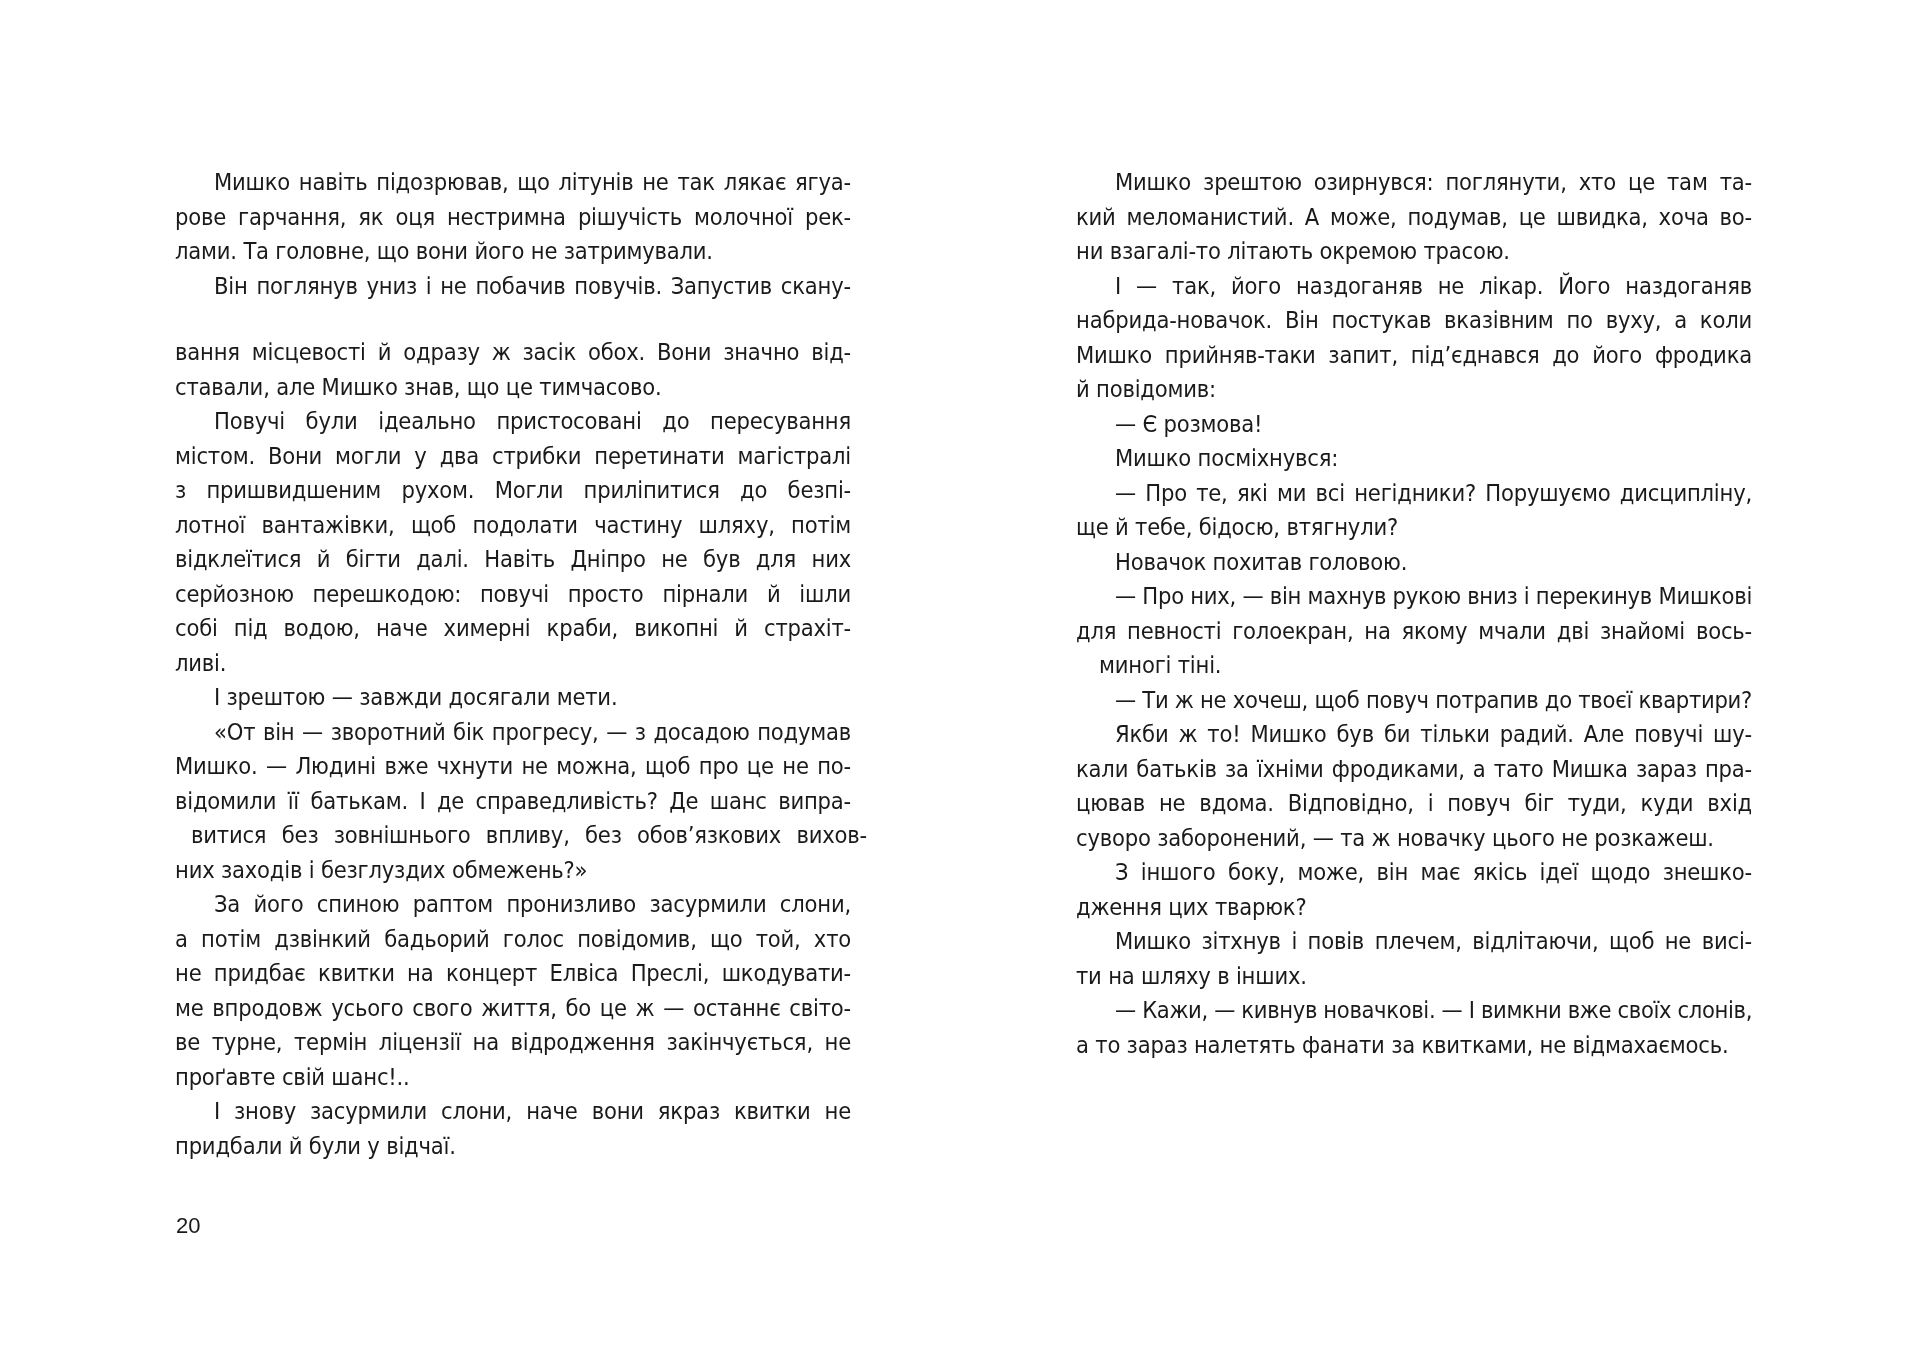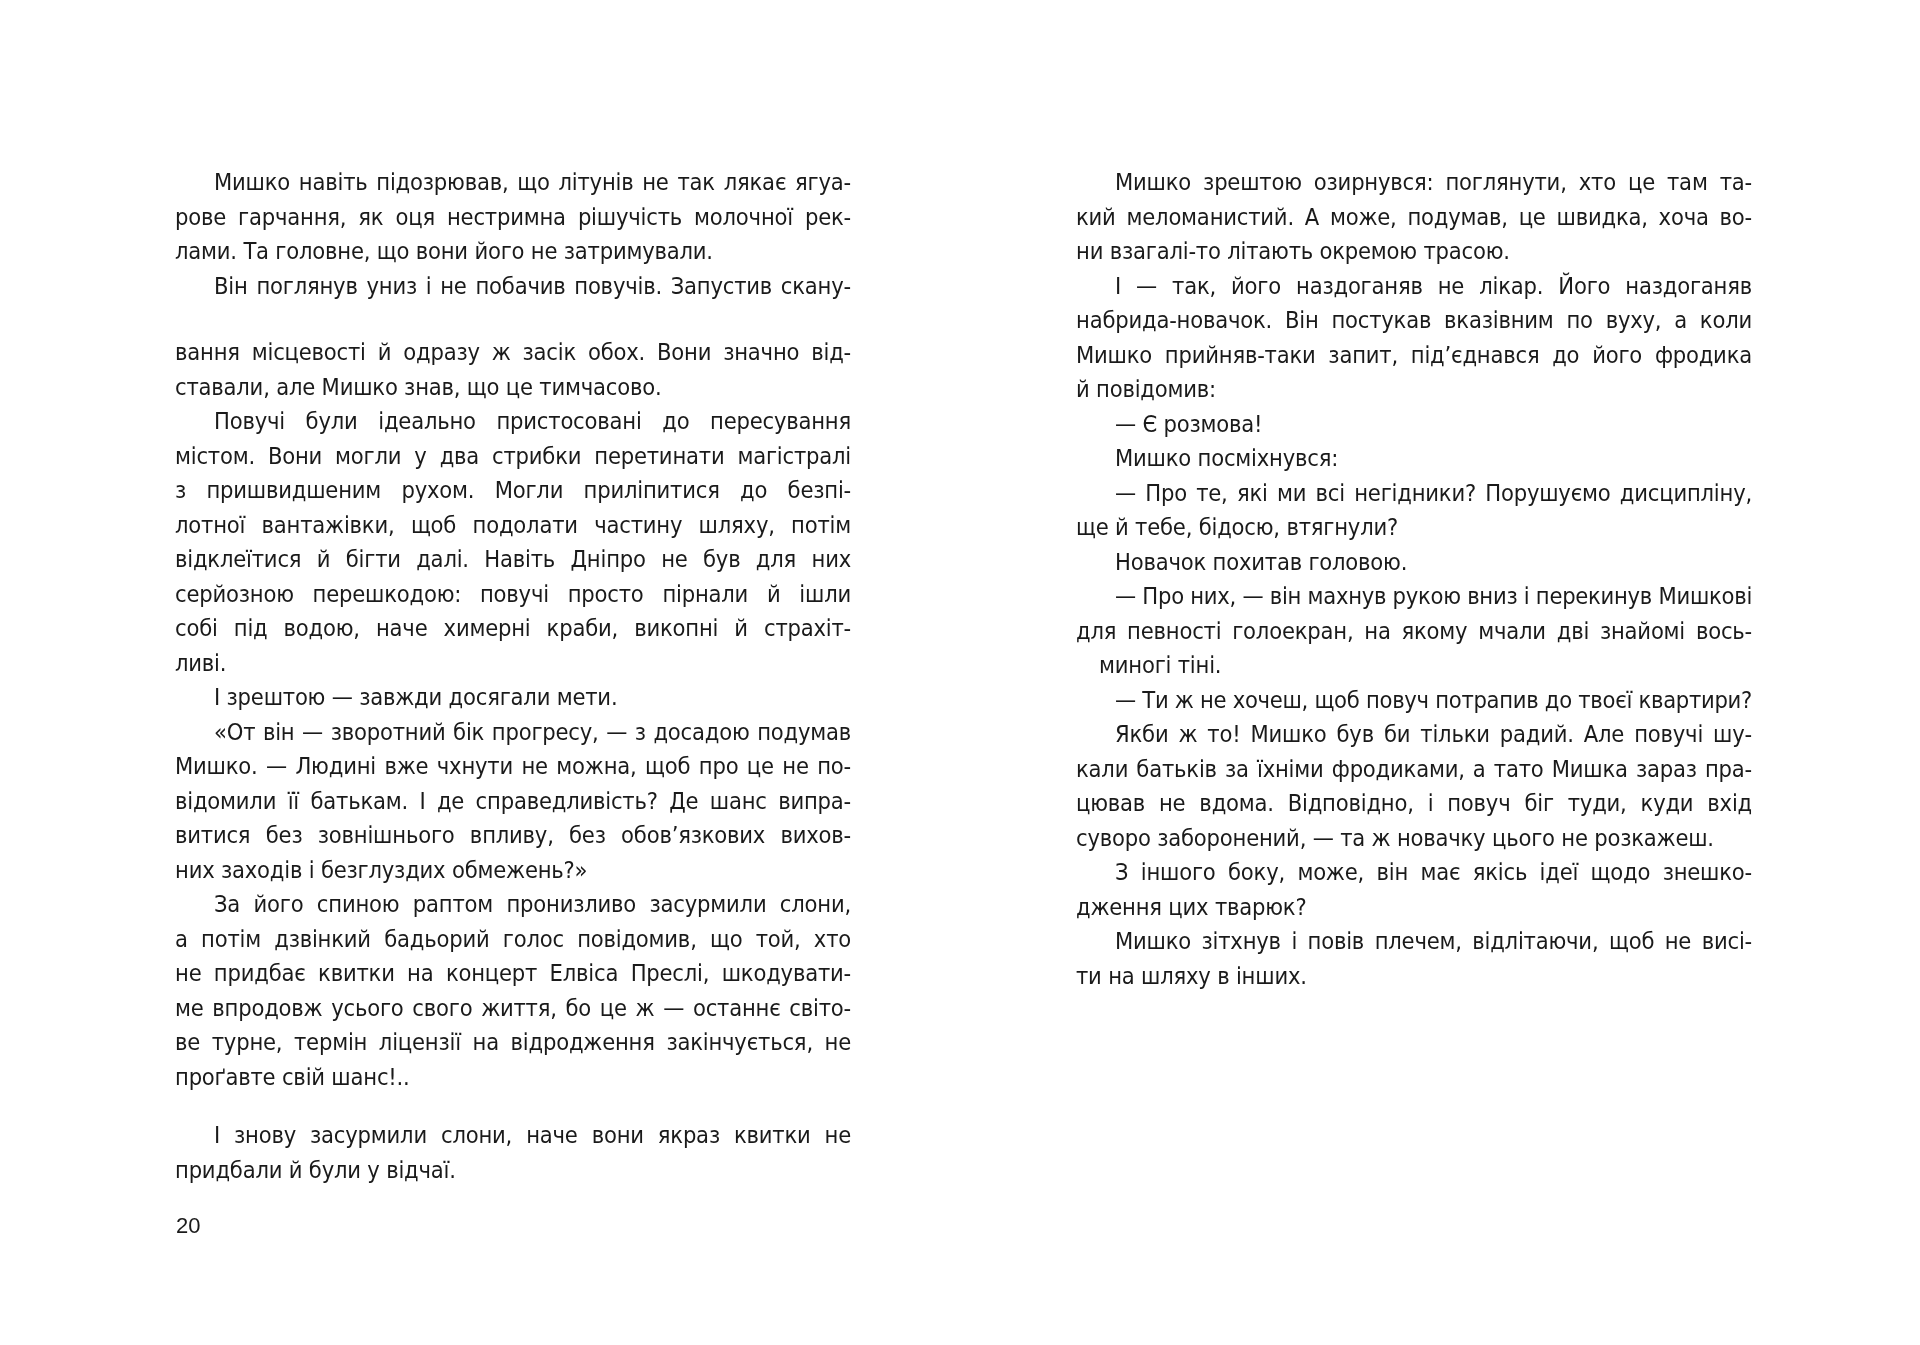--- a/index.html
+++ b/index.html
@@ -59,33 +59,33 @@
         <span class="line" style="text-align: left; text-align-last: left;"><span style="word-spacing: 9.59961px;">собі під водою, наче химерні краби, викопні й страхіт-</span></span>
         <span class="line last" style="text-align: left; text-align-last: left;"><span>ливі.</span></span>
       </div>
       <div>
         <span class="line indent last" style="text-align: left; text-align-last: left;"><span>І зрештою — завжди досягали мети.</span></span>
       </div>
       <div>
         <span class="line indent" style="text-align: left; text-align-last: left;"><span style="word-spacing: 1.11111px;">«От він — зворотний бік прогресу, — з досадою подумав</span></span>
         <span class="line" style="text-align: left; text-align-last: left;"><span style="word-spacing: 1.94886px;">Мишко. — Людині вже чхнути не можна, щоб про це не по-</span></span>
         <span class="line" style="text-align: left; text-align-last: left;"><span style="word-spacing: 4.93164px;">відомили її батькам. І де справедливість? Де шанс випра-</span></span>
-        <span class="line" style="text-align: center; text-align-last: left;"><span style="word-spacing: 8.83594px;">витися без зовнішнього впливу, без обов’язкових вихов-</span></span>
+        <span class="line" style="text-align: center; text-align-last: left; margin-left: 16px;"><span style="word-spacing: 8.83594px;">витися без зовнішнього впливу, без обов’язкових вихов-</span></span>
         <span class="line last" style="text-align: left; text-align-last: left;"><span>них заходів і безглуздих обмежень?»</span></span>
       </div>
       <div>
         <span class="line indent" style="text-align: left; text-align-last: left;"><span style="word-spacing: 6.91406px;">За його спиною раптом пронизливо засурмили слони,</span></span>
         <span class="line" style="text-align: left; text-align-last: left;"><span style="word-spacing: 6.76953px;">а потім дзвінкий бадьорий голос повідомив, що той, хто</span></span>
         <span class="line" style="text-align: left; text-align-last: left;"><span style="word-spacing: 5.91518px;">не придбає квитки на концерт Елвіса Преслі, шкодувати-</span></span>
         <span class="line" style="text-align: left; text-align-last: left;"><span style="word-spacing: 2.24688px;">ме впродовж усього свого життя, бо це ж — останнє світо-</span></span>
         <span class="line" style="text-align: left; text-align-last: left;"><span style="word-spacing: 5.14732px;">ве турне, термін ліцензії на відродження закінчується, не</span></span>
         <span class="line last" style="text-align: left; text-align-last: left;"><span>проґавте свій шанс!..</span></span>
       </div>
       <div>
-        <span class="line indent" style="text-align: left; text-align-last: left; margin-top: 24px;"><span style="word-spacing: 7.50781px;">І знову засурмили слони, наче вони якраз квитки не</span></span>
+        <span class="line indent" style="text-align: left; text-align-last: left;"><span style="word-spacing: 7.50781px;">І знову засурмили слони, наче вони якраз квитки не</span></span>
         <span class="line last" style="text-align: left; text-align-last: left;"><span>придбали й були у відчаї.</span></span>
       </div>
     </div>
   <div class="page-number">20</div>
 </div>
 
 <div class="page right">
   <div class="column" id="right-col">
       <div>
         <span class="line indent" style="text-align: left; text-align-last: left;"><span style="word-spacing: 5.54911px;">Мишко зрештою озирнувся: поглянути, хто це там та-</span></span>
@@ -126,14 +126,18 @@
         <span class="line last" style="text-align: left; text-align-last: left;"><span>суворо заборонений, — та ж новачку цього не розкажеш.</span></span>
       </div>
       <div>
         <span class="line indent" style="text-align: left; text-align-last: left;"><span style="word-spacing: 5.90451px;">З іншого боку, може, він має якісь ідеї щодо знешко-</span></span>
         <span class="line last" style="text-align: left; text-align-last: left;"><span>дження цих тварюк?</span></span>
       </div>
       <div>
         <span class="line indent" style="text-align: left; text-align-last: left;"><span style="word-spacing: 3.99609px;">Мишко зітхнув і повів плечем, відлітаючи, щоб не висі-</span></span>
         <span class="line last" style="text-align: left; text-align-last: left;"><span>ти на шляху в інших.</span></span>
       </div>
+      <div>
+        <span class="line indent" style="text-align: left; text-align-last: left;"><span style="letter-spacing: -0.353739px;">— Кажи, — кивнув новачкові. — І вимкни вже своїх слонів,</span></span>
+        <span class="line last" style="text-align: left; text-align-last: left;"><span>а то зараз налетять фанати за квитками, не відмахаємось.</span></span>
+      </div>
     </div>
 </div>
 
 </body></html>

